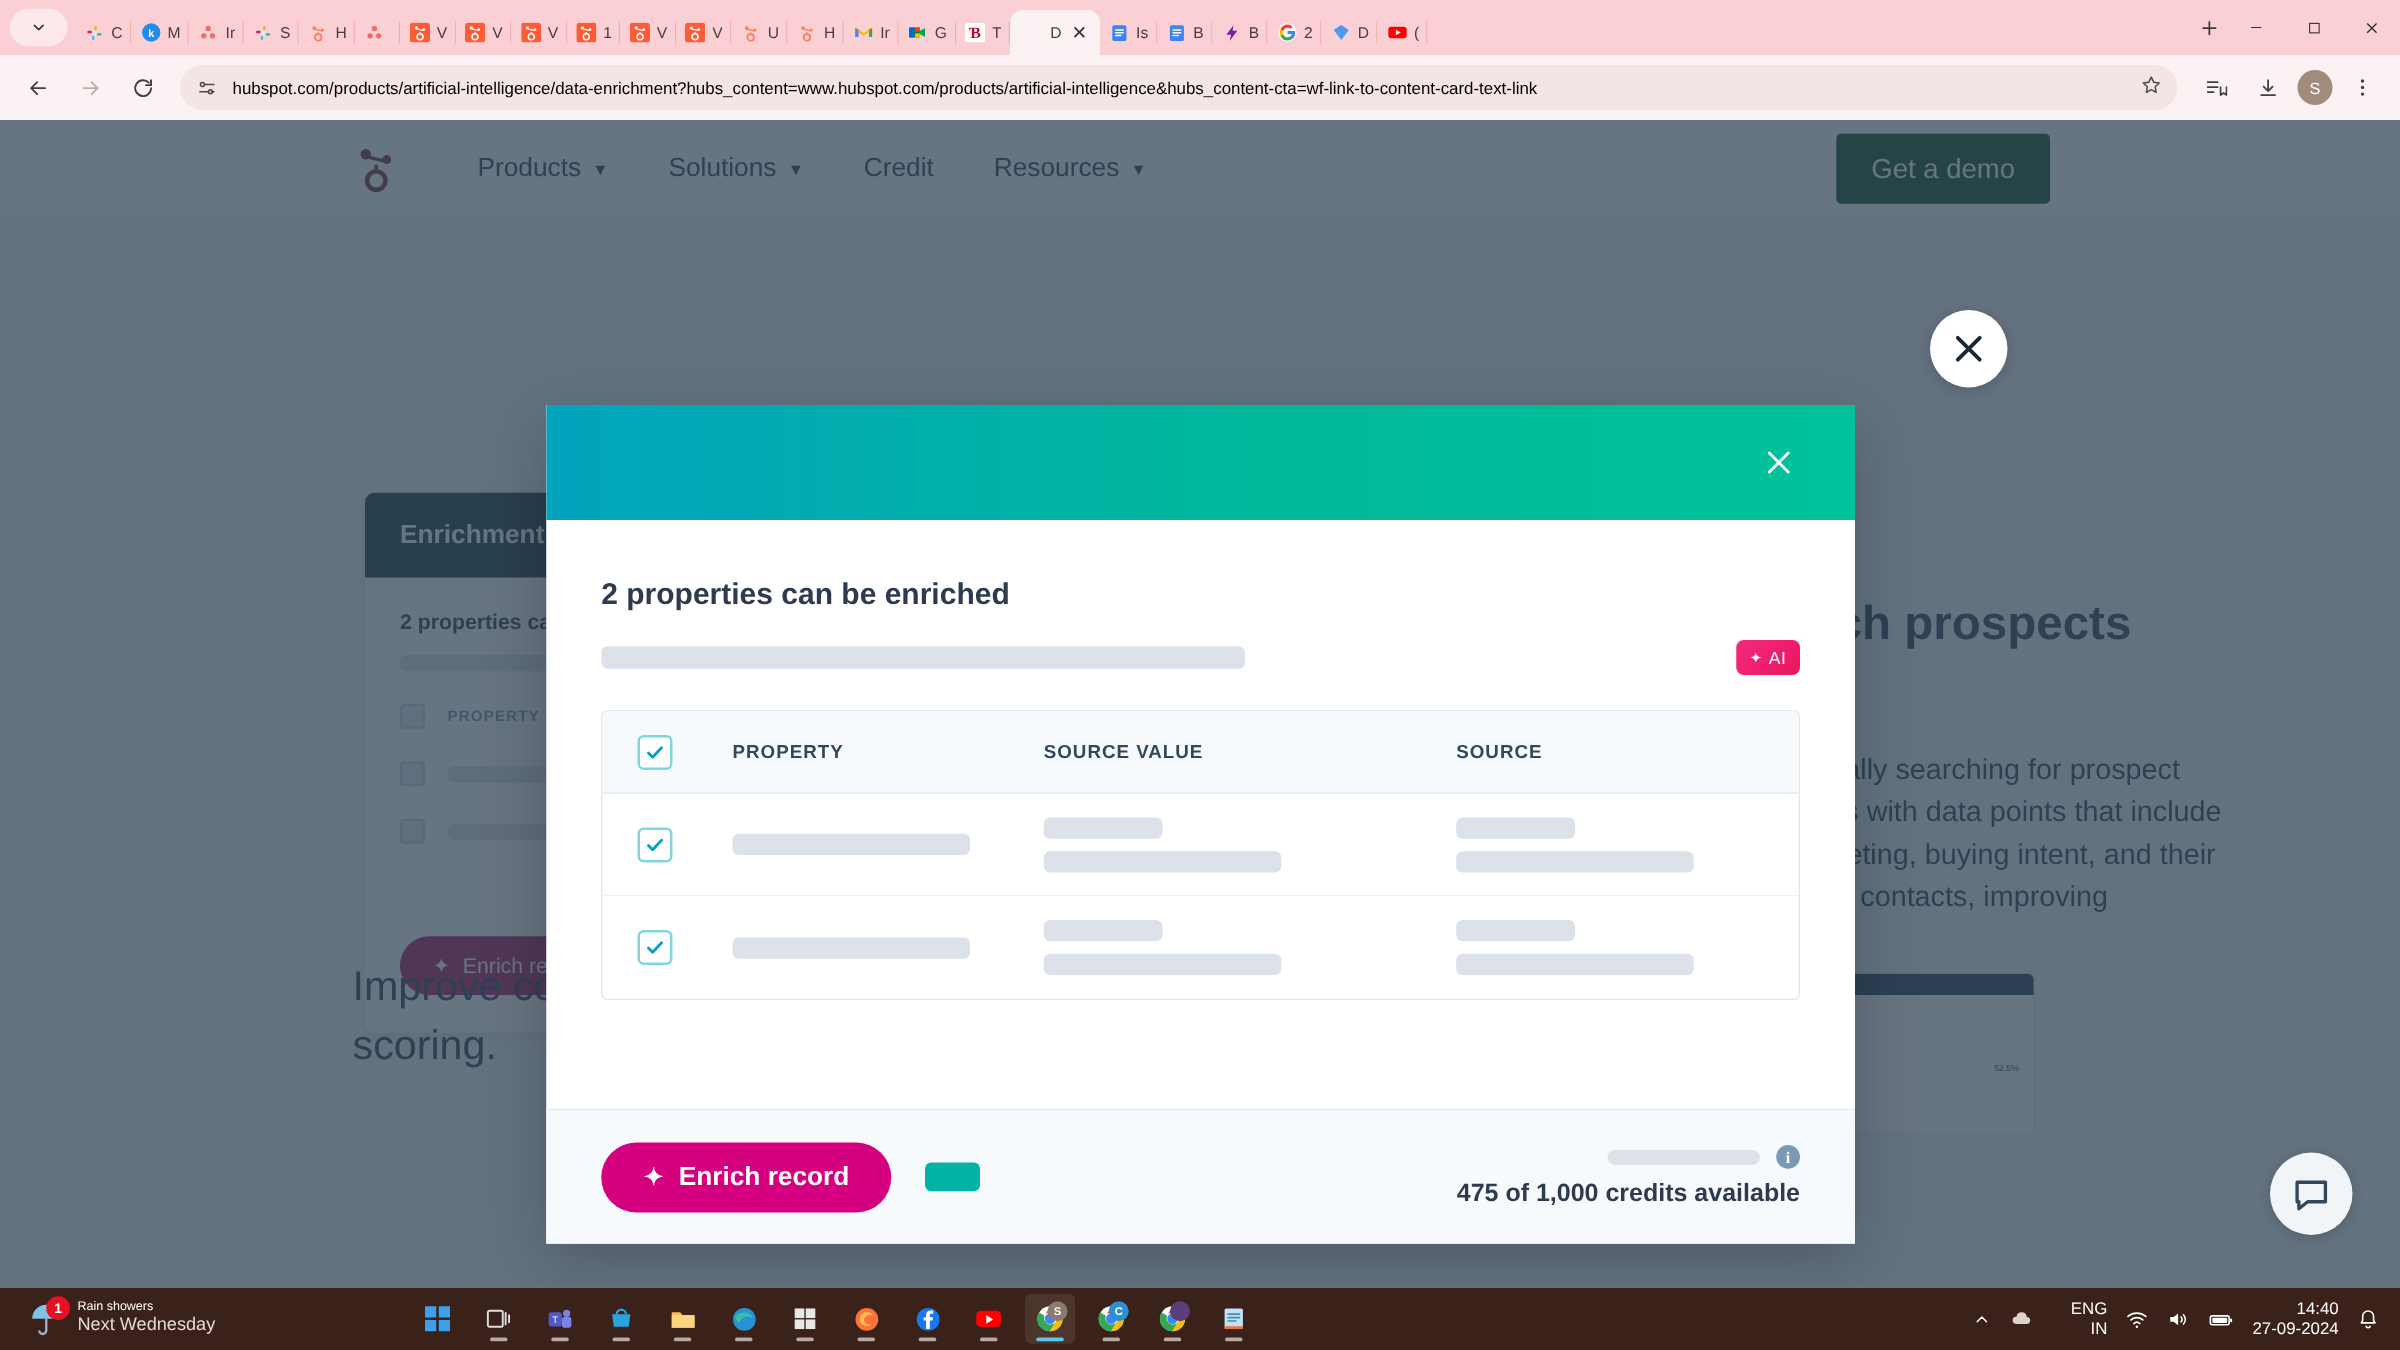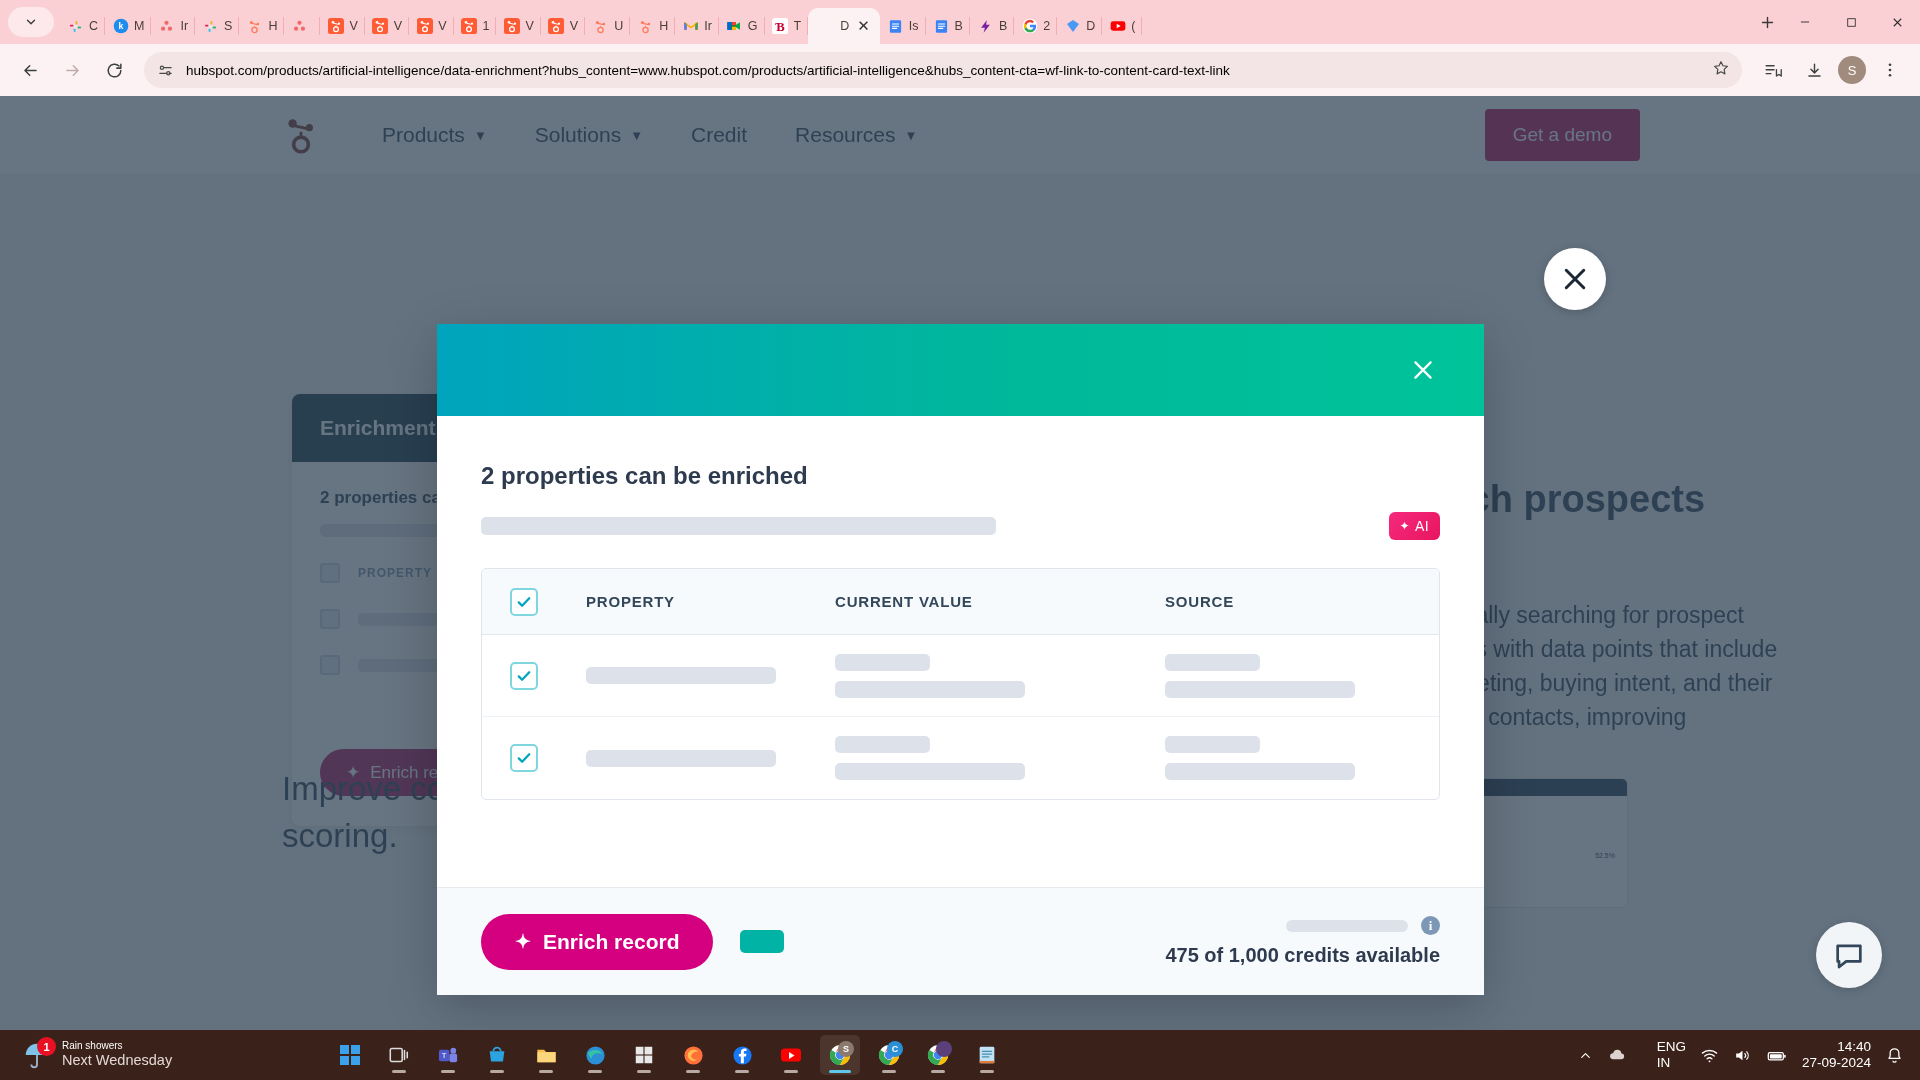--- a/index.html
+++ b/index.html
@@ -54,21 +54,21 @@
   .avatar-s { width: 28px; height: 28px; border-radius: 50%; background: #a18b7d; color: #fff; display:flex; align-items:center; justify-content:center; font-size: 13px; flex: none; }
 
   
   #page { position: absolute; left: 0; top: 96px; width: 1920px; height: 934px; background: #ffffff; overflow: hidden; }
   #page-inner { position: absolute; inset: 0; background: #f7f7f7; }
 
   #hs-nav { height: 78px; background: #fff; display: flex; align-items: center; padding: 0 0 0 280px; gap: 0; }
   .hs-logo { width: 42px; height: 42px; margin-right: 36px; flex: none; }
   .nav-item { font-size: 21px; color: #33475b; display: flex; align-items: center; gap: 9px; padding: 0 24px; font-weight: 500; }
   .chev { font-size: 13px; }
-  .demo-btn { margin-left: auto; margin-right: 280px; background: #be185d; color: #fff; font-size: 19px; padding: 15px 28px; border-radius: 4px; font-weight: 500; }
+  .demo-btn { margin-left: auto; margin-right: 280px; background: #14532d; color: #fff; font-size: 22px; padding: 15px 28px; border-radius: 4px; font-weight: 500; }
 
   #hero { position: absolute; left: 0; top: 78px; right: 0; bottom: 0; background: #f5f8fa; }
   .hero-card {
     position: absolute; left: 292px; top: 220px; width: 600px; background: #fff;
     border-radius: 8px; overflow: hidden; box-shadow: 0 3px 12px rgba(0,0,0,.08);
   }
   .hero-card-head { background: #1d4350; color: #fff; font-size: 21px; font-weight: 700; padding: 22px 28px; }
   .hero-card-body { padding: 26px 28px 40px; }
   .hero-sub { font-size: 17px; color: #33475b; font-weight: 700; margin-bottom: 16px; }
   .sk { background: #dfe3eb; border-radius: 5px; height: 13px; }
@@ -184,21 +184,21 @@
   .tb-ico .dot { position: absolute; bottom: 2px; left: 50%; transform: translateX(-50%); width: 14px; height: 3px; border-radius: 2px; background: #b9a9a3; }
   .tb-ico.active { background: rgba(255,255,255,.09); }
   .tb-ico.active .dot { background: #5fc7ea; width: 22px; }
   #searchbox {
     width: 252px; height: 36px; background: #4a2e24; border-radius: 18px;
     display: flex; align-items: center; gap: 11px; padding: 0 16px; color: #f0e6e3; font-size: 14.5px;
     margin-right: 6px;
   }
   #tray { margin-left: auto; display: flex; align-items: center; gap: 14px; padding-right: 16px; color: #fff; }
   .tray-ico { display: flex; align-items: center; justify-content: center; }
-  .lang { line-height: 1.18; text-align: left; font-size: 13.5px; margin-left: 16px; }
+  .lang { line-height: 1.18; text-align: right; font-size: 13.5px; margin-left: 16px; }
   #clock { line-height: 1.2; text-align: right; font-size: 13.5px; }
 
   .pill-badge { position: absolute; right: -2px; top: -2px; width: 16px; height: 16px; border-radius: 50%; display: flex; align-items: center; justify-content: center; font-size: 9px; color: #fff; font-weight: 700; }
 </style>
 </head>
 <body>
 
 <div id="browser">
 
   <div id="tabstrip">
@@ -655,21 +655,21 @@
         </div>
 
         <div id="prop-table">
           <div class="pt-head">
             <div class="cb">
               <svg viewBox="0 0 24 24">
                   <path d="M5 12.5l4.5 4.5L19 7" fill="none" stroke="#00a4bd" stroke-width="3" stroke-linecap="round" stroke-linejoin="round"></path>
                 </svg>
             </div>
             <div class="col-prop th">PROPERTY</div>
-            <div class="col-val th">CURRENT VALUE</div>
+            <div class="col-val th">SOURCE VALUE</div>
             <div class="col-src th">SOURCE</div>
           </div>
 
           <div class="pt-row">
             <div class="cb">
               <svg viewBox="0 0 24 24">
                   <path d="M5 12.5l4.5 4.5L19 7" fill="none" stroke="#00a4bd" stroke-width="3" stroke-linecap="round" stroke-linejoin="round"></path>
                 </svg>
             </div>
             <div class="col-prop">

